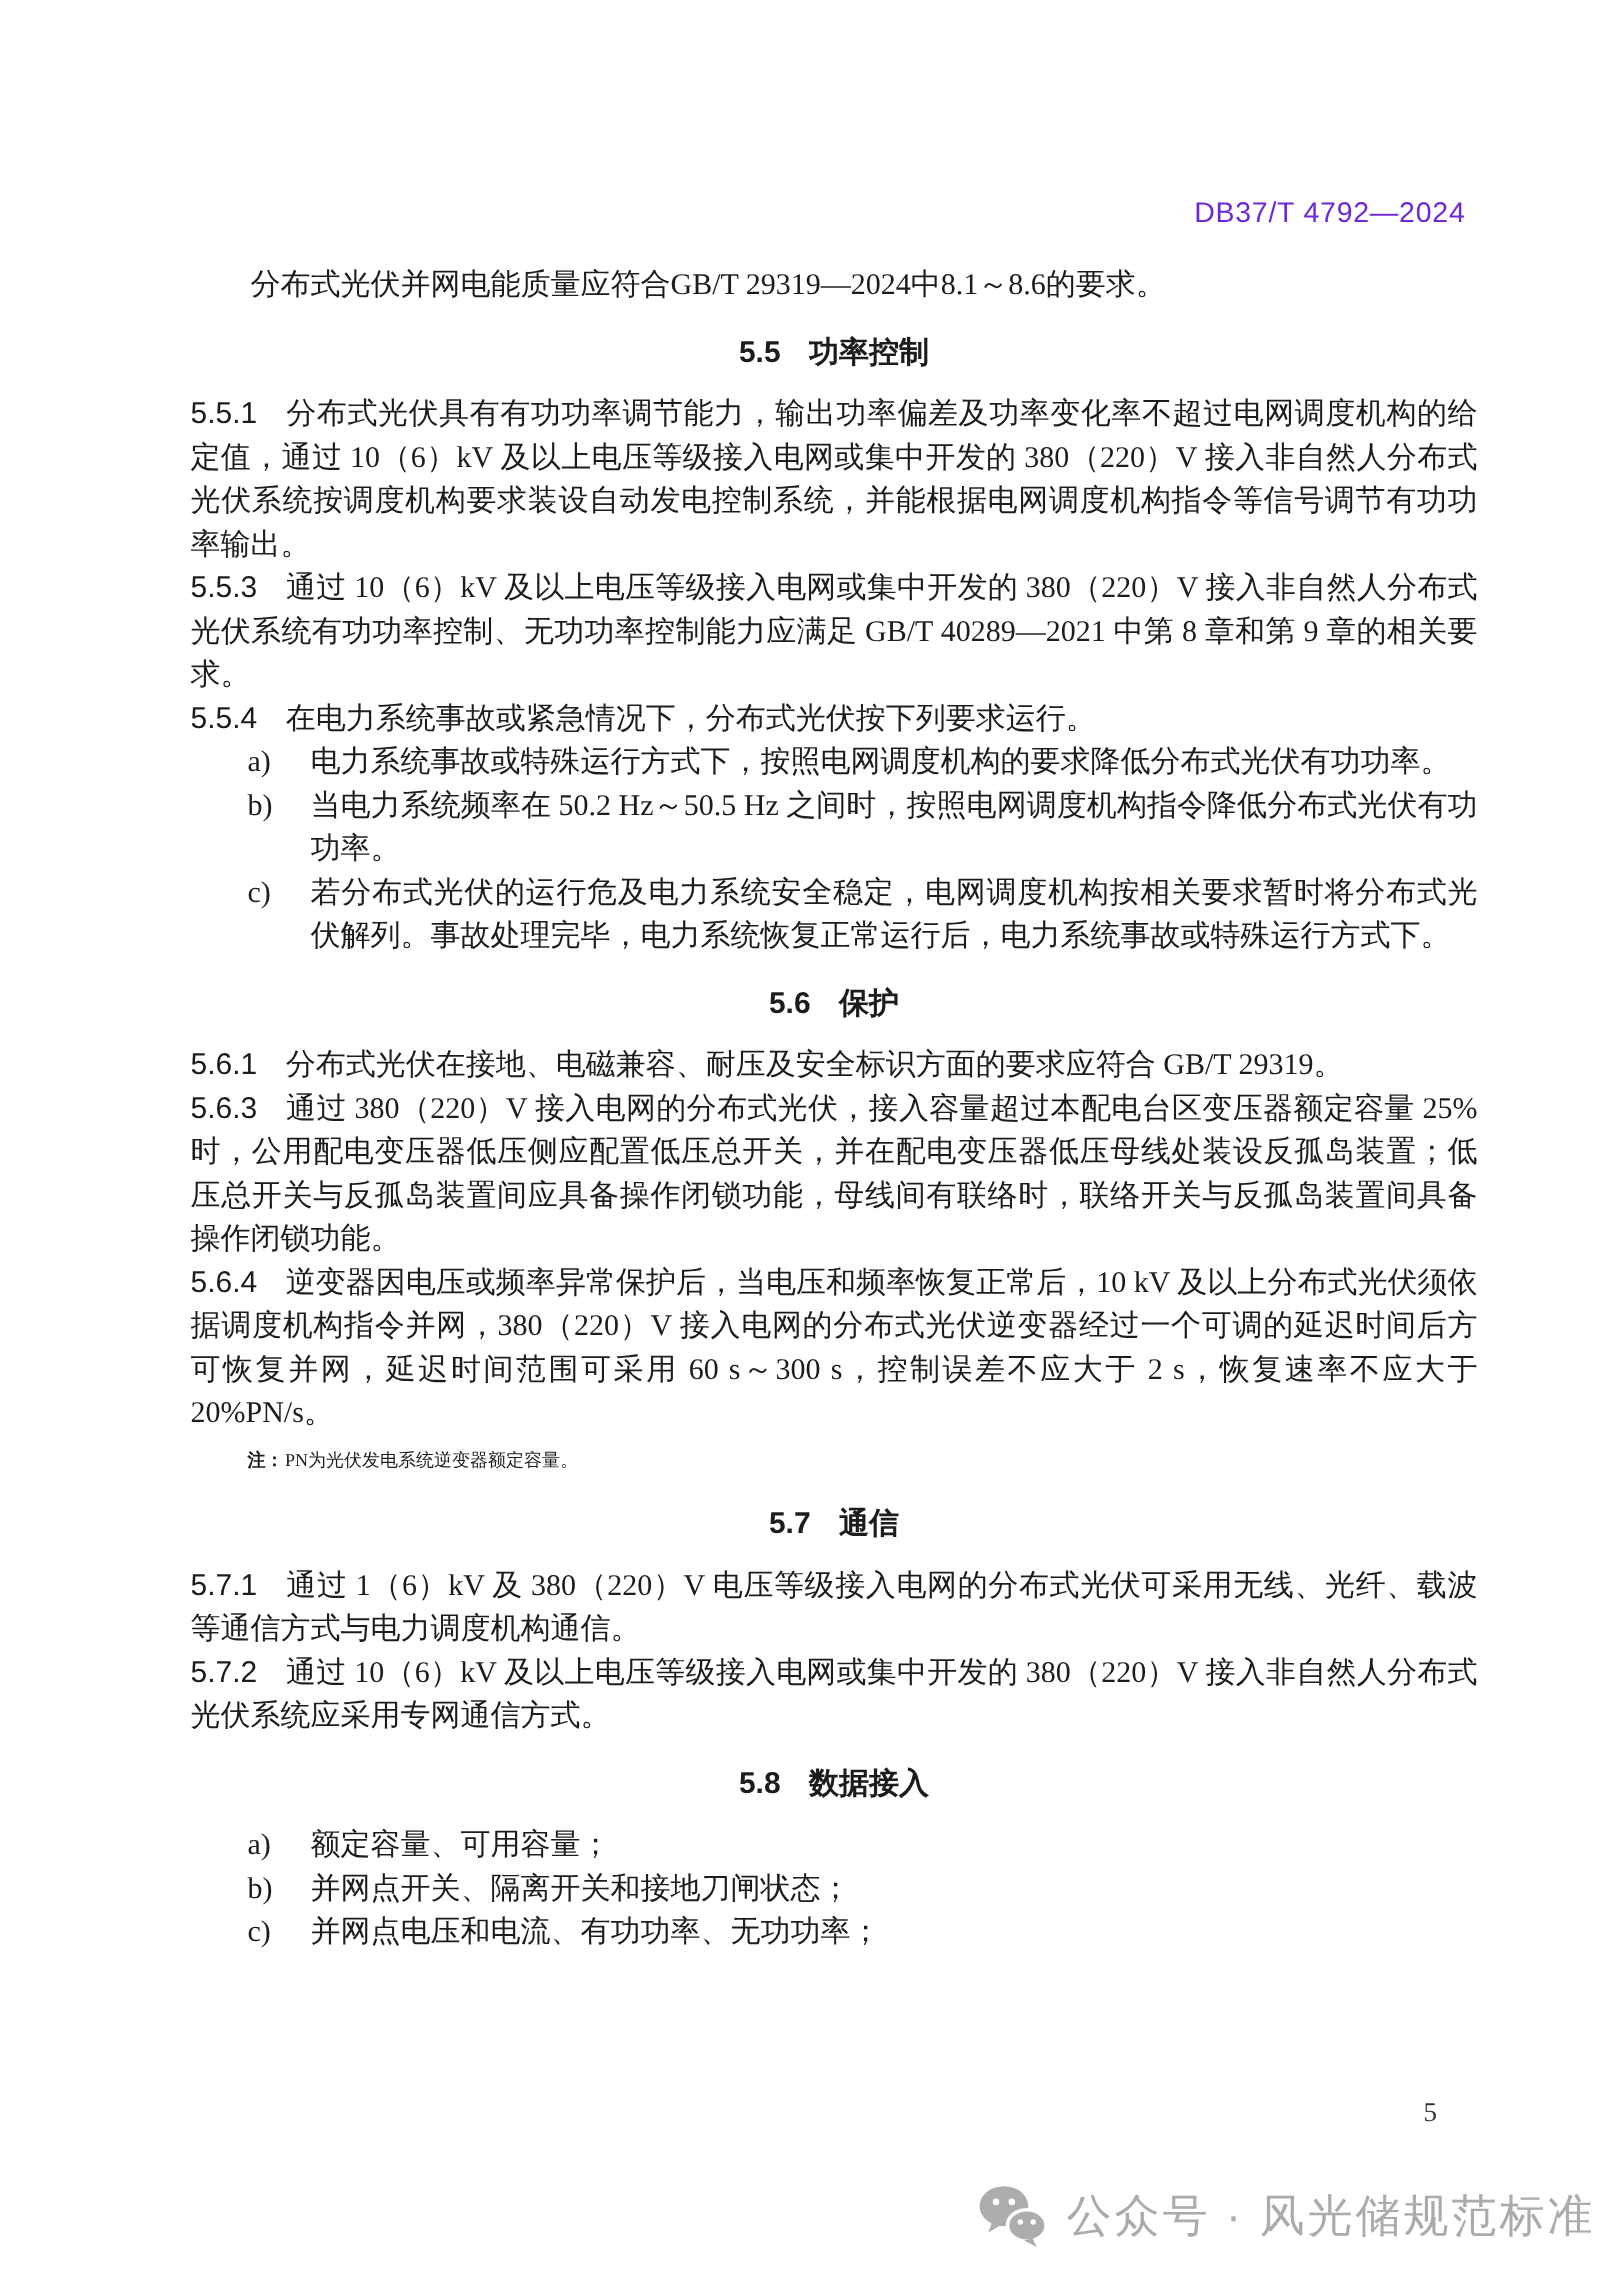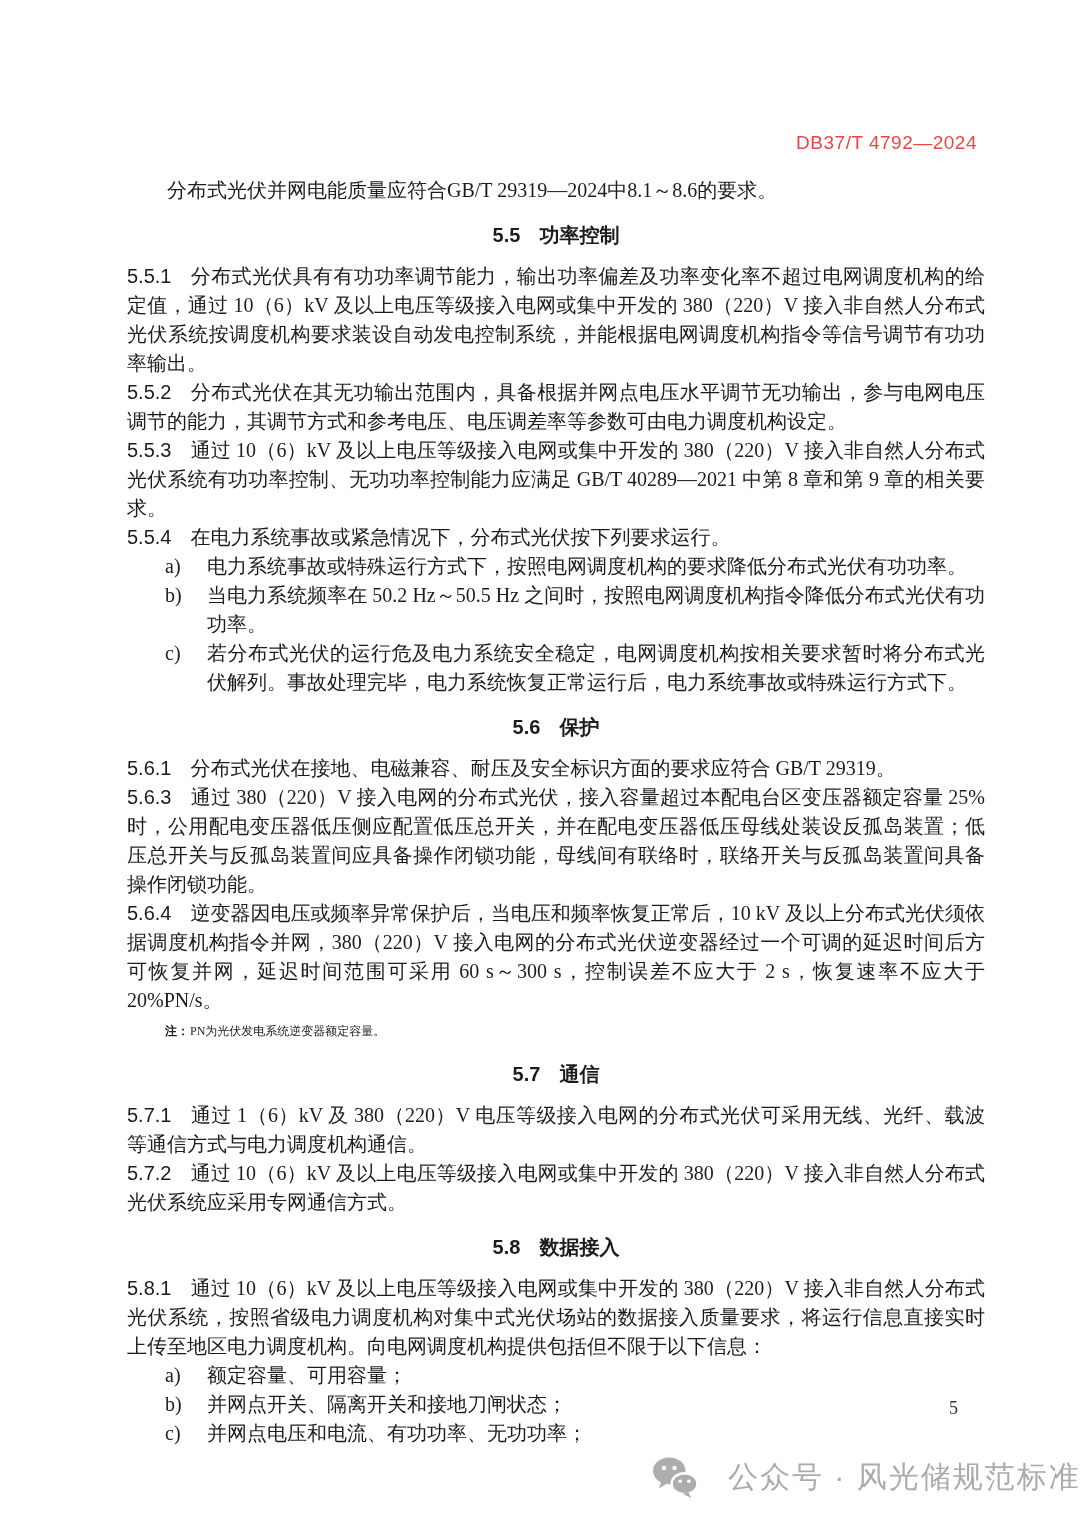--- a/index.html
+++ b/index.html
@@ -12,21 +12,21 @@
     color: #1c1c1c;
     overflow: hidden;
   }
   .doc-number {
     position: absolute;
     top: 132px;
     right: 103px;
     font-family: "Liberation Sans", sans-serif;
     font-size: 19px;
     letter-spacing: 0.5px;
-    color: #ef4444;
+    color: #6d28d9;
   }
   .content {
     position: absolute;
     left: 127px;
     top: 176px;
     width: 858px;
     font-size: 20px;
     line-height: 29px;
     text-align: justify;
   }
@@ -64,21 +64,21 @@
     right: 122px;
     font-size: 18px;
     color: #333;
   }
   .watermark {
     position: absolute;
     left: 652px;
     top: 1456px;
     display: flex;
     align-items: center;
-    gap: 30px;
+    gap: 13px;
     color: #ababab;
   }
   .watermark-text {
     font-family: "Liberation Sans", sans-serif;
     font-size: 30px;
     letter-spacing: 2px;
     white-space: nowrap;
   }
 </style>
 </head>
@@ -88,21 +88,20 @@
 
   <div class="doc-number">DB37/T 4792—2024</div>
 
   <div class="content">
 
     <p class="intro">分布式光伏并网电能质量应符合GB/T 29319—2024中8.1～8.6的要求。</p>
 
     <p class="heading"><span class="sec-num">5.5</span><span>功率控制</span></p>
 
     <p class="clause"><span class="cnum">5.5.1</span><span>分布式光伏具有有功功率调节能力，输出功率偏差及功率变化率不超过电网调度机构的给定值，通过 10（6）kV 及以上电压等级接入电网或集中开发的 380（220）V 接入非自然人分布式光伏系统按调度机构要求装设自动发电控制系统，并能根据电网调度机构指令等信号调节有功功率输出。</span></p>
-    <p class="clause"><span class="cnum">5.5.2</span><span>分布式光伏在其无功输出范围内，具备根据并网点电压水平调节无功输出，参与电网电压调节的能力，其调节方式和参考电压、电压调差率等参数可由电力调度机构设定。</span></p>
     <p class="clause"><span class="cnum">5.5.3</span><span>通过 10（6）kV 及以上电压等级接入电网或集中开发的 380（220）V 接入非自然人分布式光伏系统有功功率控制、无功功率控制能力应满足 GB/T 40289—2021 中第 8 章和第 9 章的相关要求。</span></p>
     <p class="clause"><span class="cnum">5.5.4</span><span>在电力系统事故或紧急情况下，分布式光伏按下列要求运行。</span></p>
 
     <p class="item"><span class="ilabel">a)</span><span>电力系统事故或特殊运行方式下，按照电网调度机构的要求降低分布式光伏有功功率。</span></p>
     <p class="item"><span class="ilabel">b)</span><span>当电力系统频率在 50.2 Hz～50.5 Hz 之间时，按照电网调度机构指令降低分布式光伏有功功率。</span></p>
     <p class="item"><span class="ilabel">c)</span><span>若分布式光伏的运行危及电力系统安全稳定，电网调度机构按相关要求暂时将分布式光伏解列。事故处理完毕，电力系统恢复正常运行后，电力系统事故或特殊运行方式下。</span></p>
 
     <p class="heading"><span class="sec-num">5.6</span><span>保护</span></p>
 
     <p class="clause"><span class="cnum">5.6.1</span><span>分布式光伏在接地、电磁兼容、耐压及安全标识方面的要求应符合 GB/T 29319。</span></p>
@@ -111,21 +110,20 @@
 
     <p class="note"><span class="nlabel">注：</span><span>PN为光伏发电系统逆变器额定容量。</span></p>
 
     <p class="heading"><span class="sec-num">5.7</span><span>通信</span></p>
 
     <p class="clause"><span class="cnum">5.7.1</span><span>通过 1（6）kV 及 380（220）V 电压等级接入电网的分布式光伏可采用无线、光纤、载波等通信方式与电力调度机构通信。</span></p>
     <p class="clause"><span class="cnum">5.7.2</span><span>通过 10（6）kV 及以上电压等级接入电网或集中开发的 380（220）V 接入非自然人分布式光伏系统应采用专网通信方式。</span></p>
 
     <p class="heading"><span class="sec-num">5.8</span><span>数据接入</span></p>
 
-    <p class="clause"><span class="cnum">5.8.1</span><span>通过 10（6）kV 及以上电压等级接入电网或集中开发的 380（220）V 接入非自然人分布式光伏系统，按照省级电力调度机构对集中式光伏场站的数据接入质量要求，将运行信息直接实时上传至地区电力调度机构。向电网调度机构提供包括但不限于以下信息：</span></p>
 
     <p class="item"><span class="ilabel">a)</span><span>额定容量、可用容量；</span></p>
     <p class="item"><span class="ilabel">b)</span><span>并网点开关、隔离开关和接地刀闸状态；</span></p>
     <p class="item"><span class="ilabel">c)</span><span>并网点电压和电流、有功功率、无功功率；</span></p>
 
   </div>
 
   <div class="page-number">5</div>
 
   <div class="watermark">

